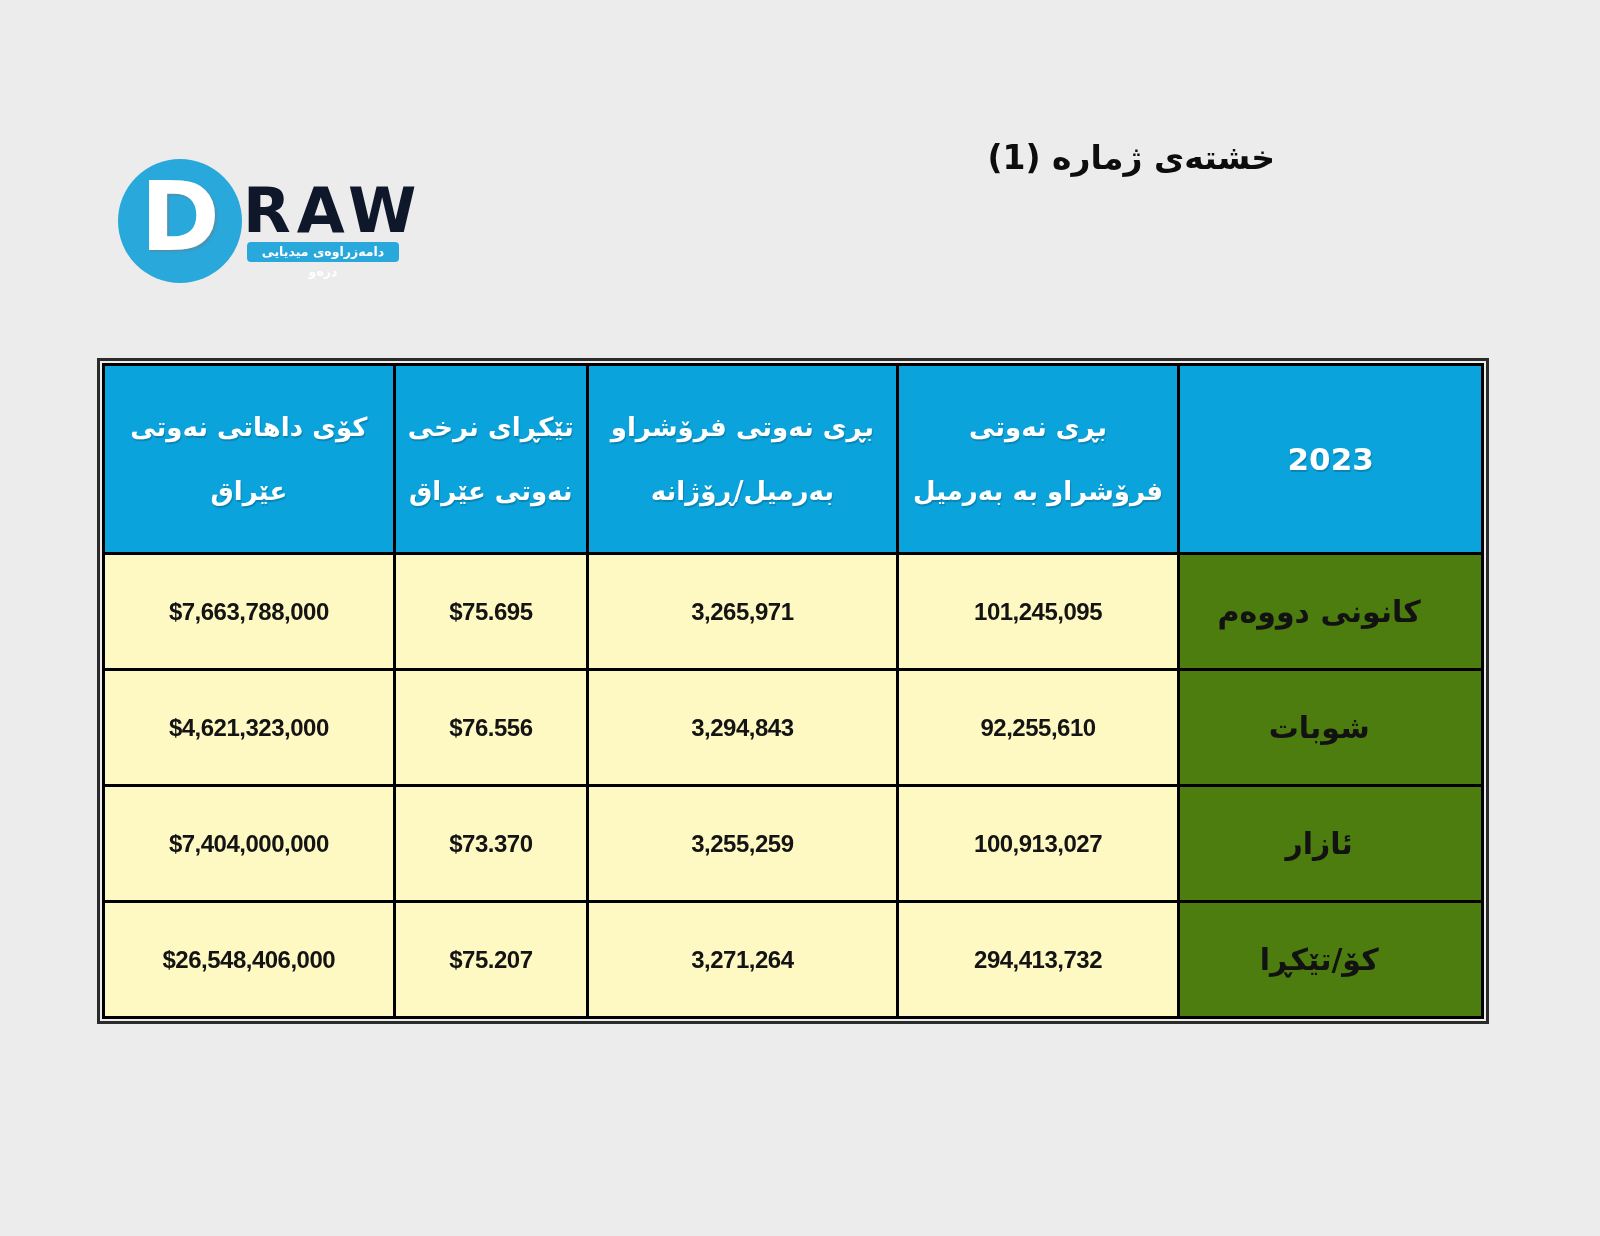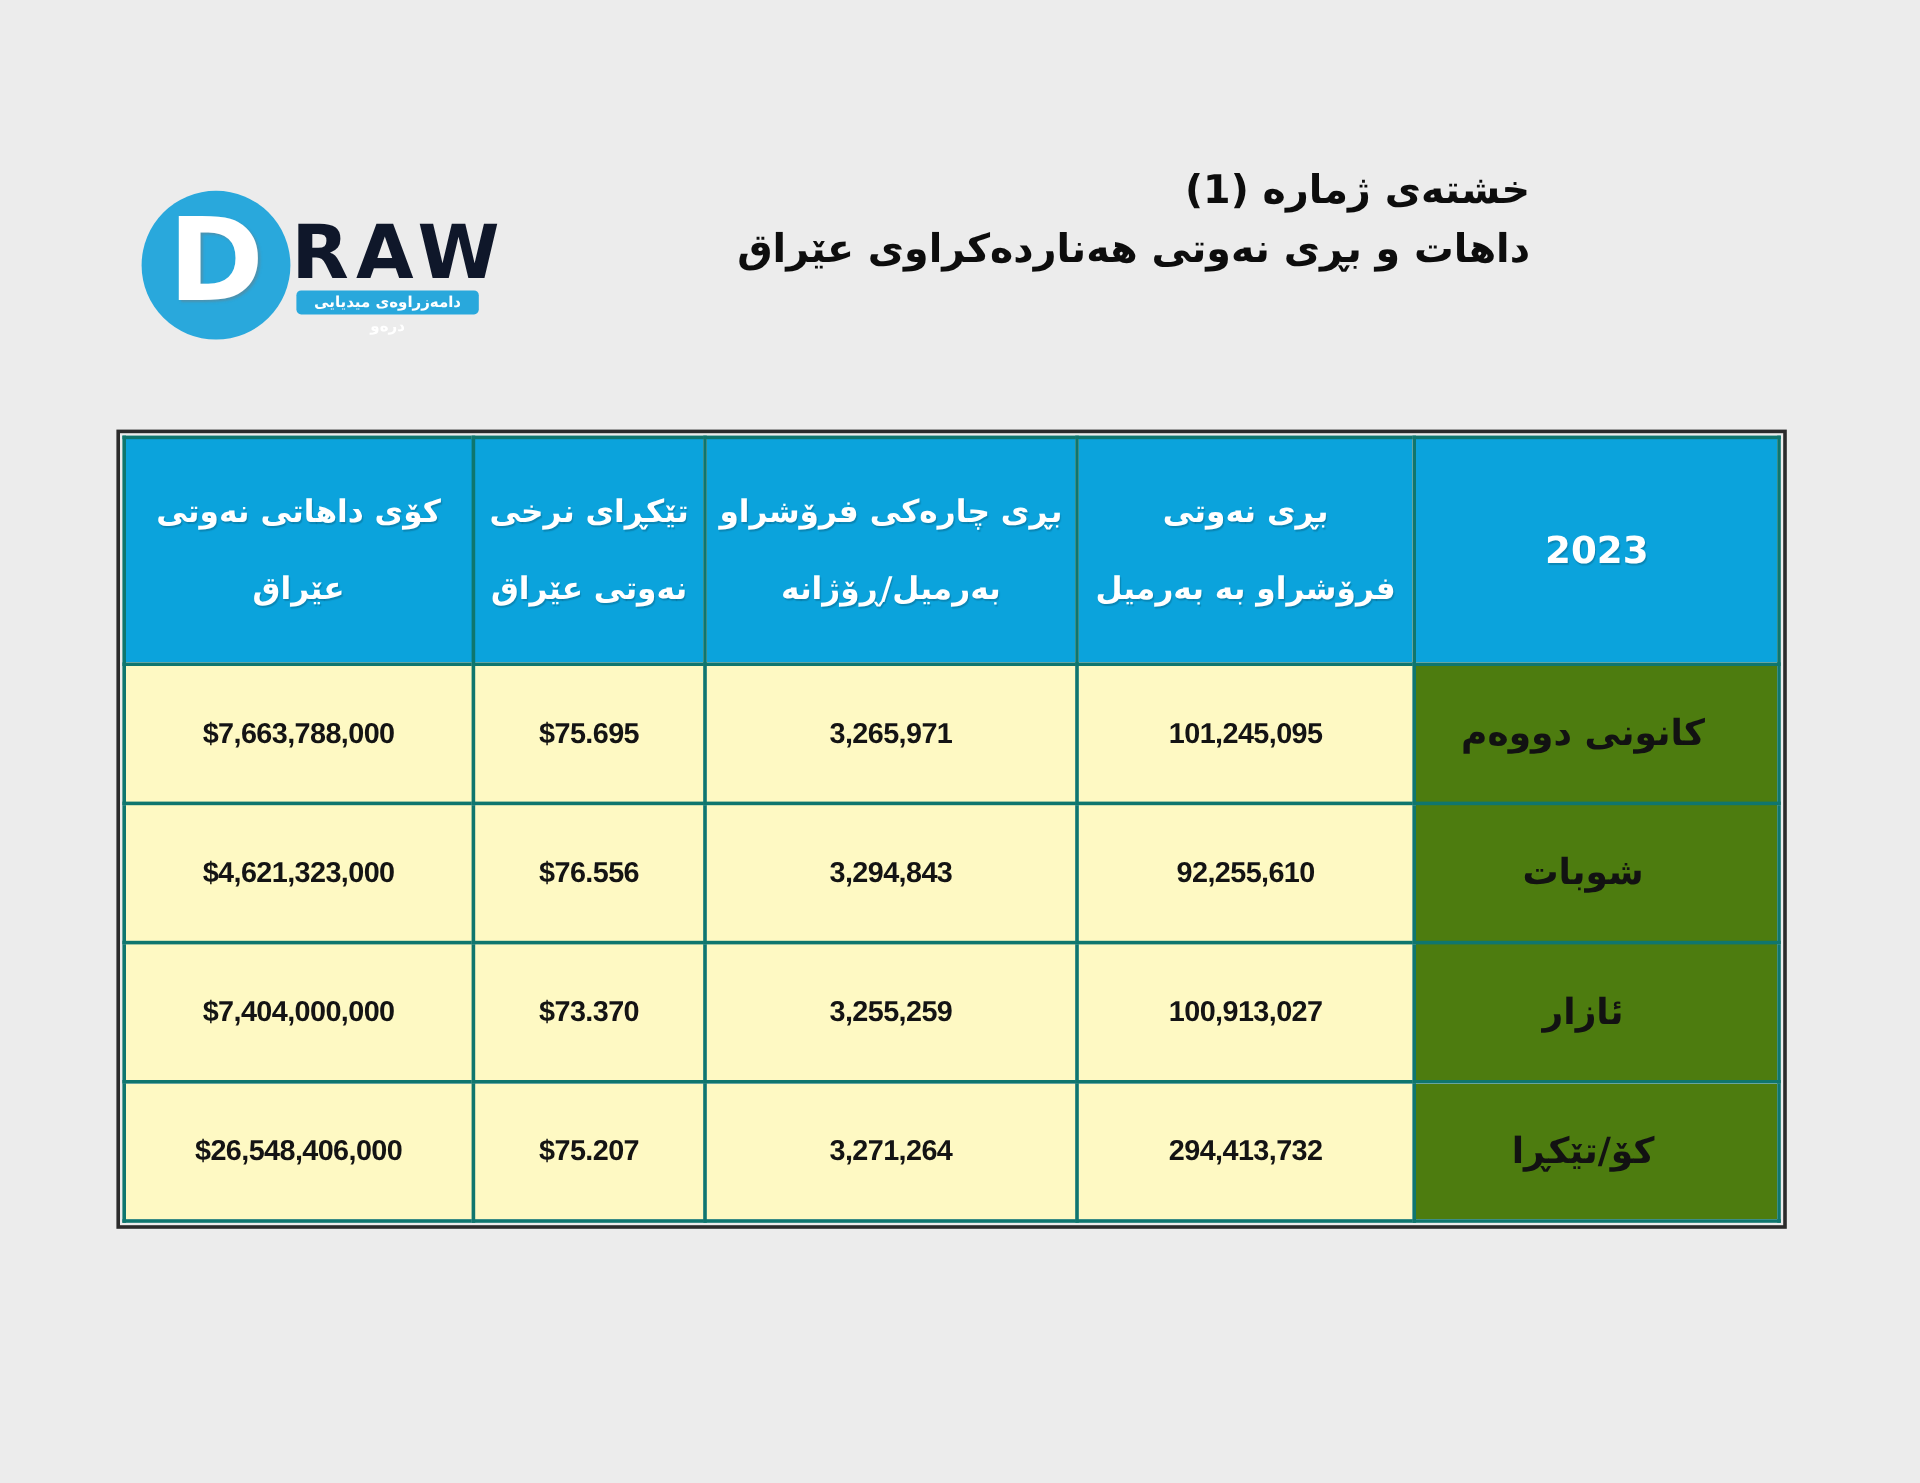--- a/index.html
+++ b/index.html
@@ -50,21 +50,21 @@
     position: absolute; left: 97px; top: 358px; width: 1392px;
     box-sizing: border-box;
     border: 3px solid #2b2b2b;
     padding: 2px;
     background: #ececec;
   }
   table.data-table {
     width: 100%; border-collapse: collapse; table-layout: fixed;
     direction: rtl;
   }
-  .data-table th, .data-table td { border: 3px solid #0f766e; overflow: hidden; }
+  .data-table th, .data-table td { border: 3px solid #000000; overflow: hidden; }
 
   .data-table thead th {
     height: 184px;
     background: #0ba3dc;
     color: #ffffff; font-weight: bold; font-size: 26px;
     vertical-align: middle; text-align: center;
     text-shadow: 1px 2px 1px rgba(0,0,0,0.18);
   }
   .hl { display: block; line-height: 64px; }
   .year-label { font-size: 31px; text-shadow: 1px 2px 1px rgba(0,0,0,0.18); }
@@ -90,21 +90,20 @@
 <div>
   <div class="logo-circle">
     <span class="logo-d">D</span>
   </div>
   <div class="logo-raw">RAW</div>
   <div class="logo-banner">دامەزراوەی میدیایی درەو</div>
 </div>
 
 <div class="title">
   <div class="title-line">خشتەی ژمارە (1)</div>
-  <div class="title-line">داهات و بڕی نەوتی هەناردەکراوی عێراق</div>
 </div>
 
 <div class="table-wrap">
   <table class="data-table" dir="rtl">
     <colgroup>
       <col style="width:303px">
         <col style="width:281px">
         <col style="width:309px">
         <col style="width:193px">
         <col style="width:290px">
@@ -112,21 +111,21 @@
     <thead>
       <tr>
         <th>
           <span class="year-label">2023</span>
         </th>
         <th>
           <span class="hl">بڕی نەوتی</span>
           <span class="hl">فرۆشراو بە بەرمیل</span>
         </th>
         <th>
-          <span class="hl">بڕی چارەکی فرۆشراو</span>
+          <span class="hl">بڕی نەوتی فرۆشراو</span>
           <span class="hl">بەرمیل/ڕۆژانە</span>
         </th>
         <th>
           <span class="hl">تێکڕای نرخی</span>
           <span class="hl">نەوتی عێراق</span>
         </th>
         <th>
           <span class="hl">کۆی داهاتی نەوتی</span>
           <span class="hl">عێراق</span>
         </th>

